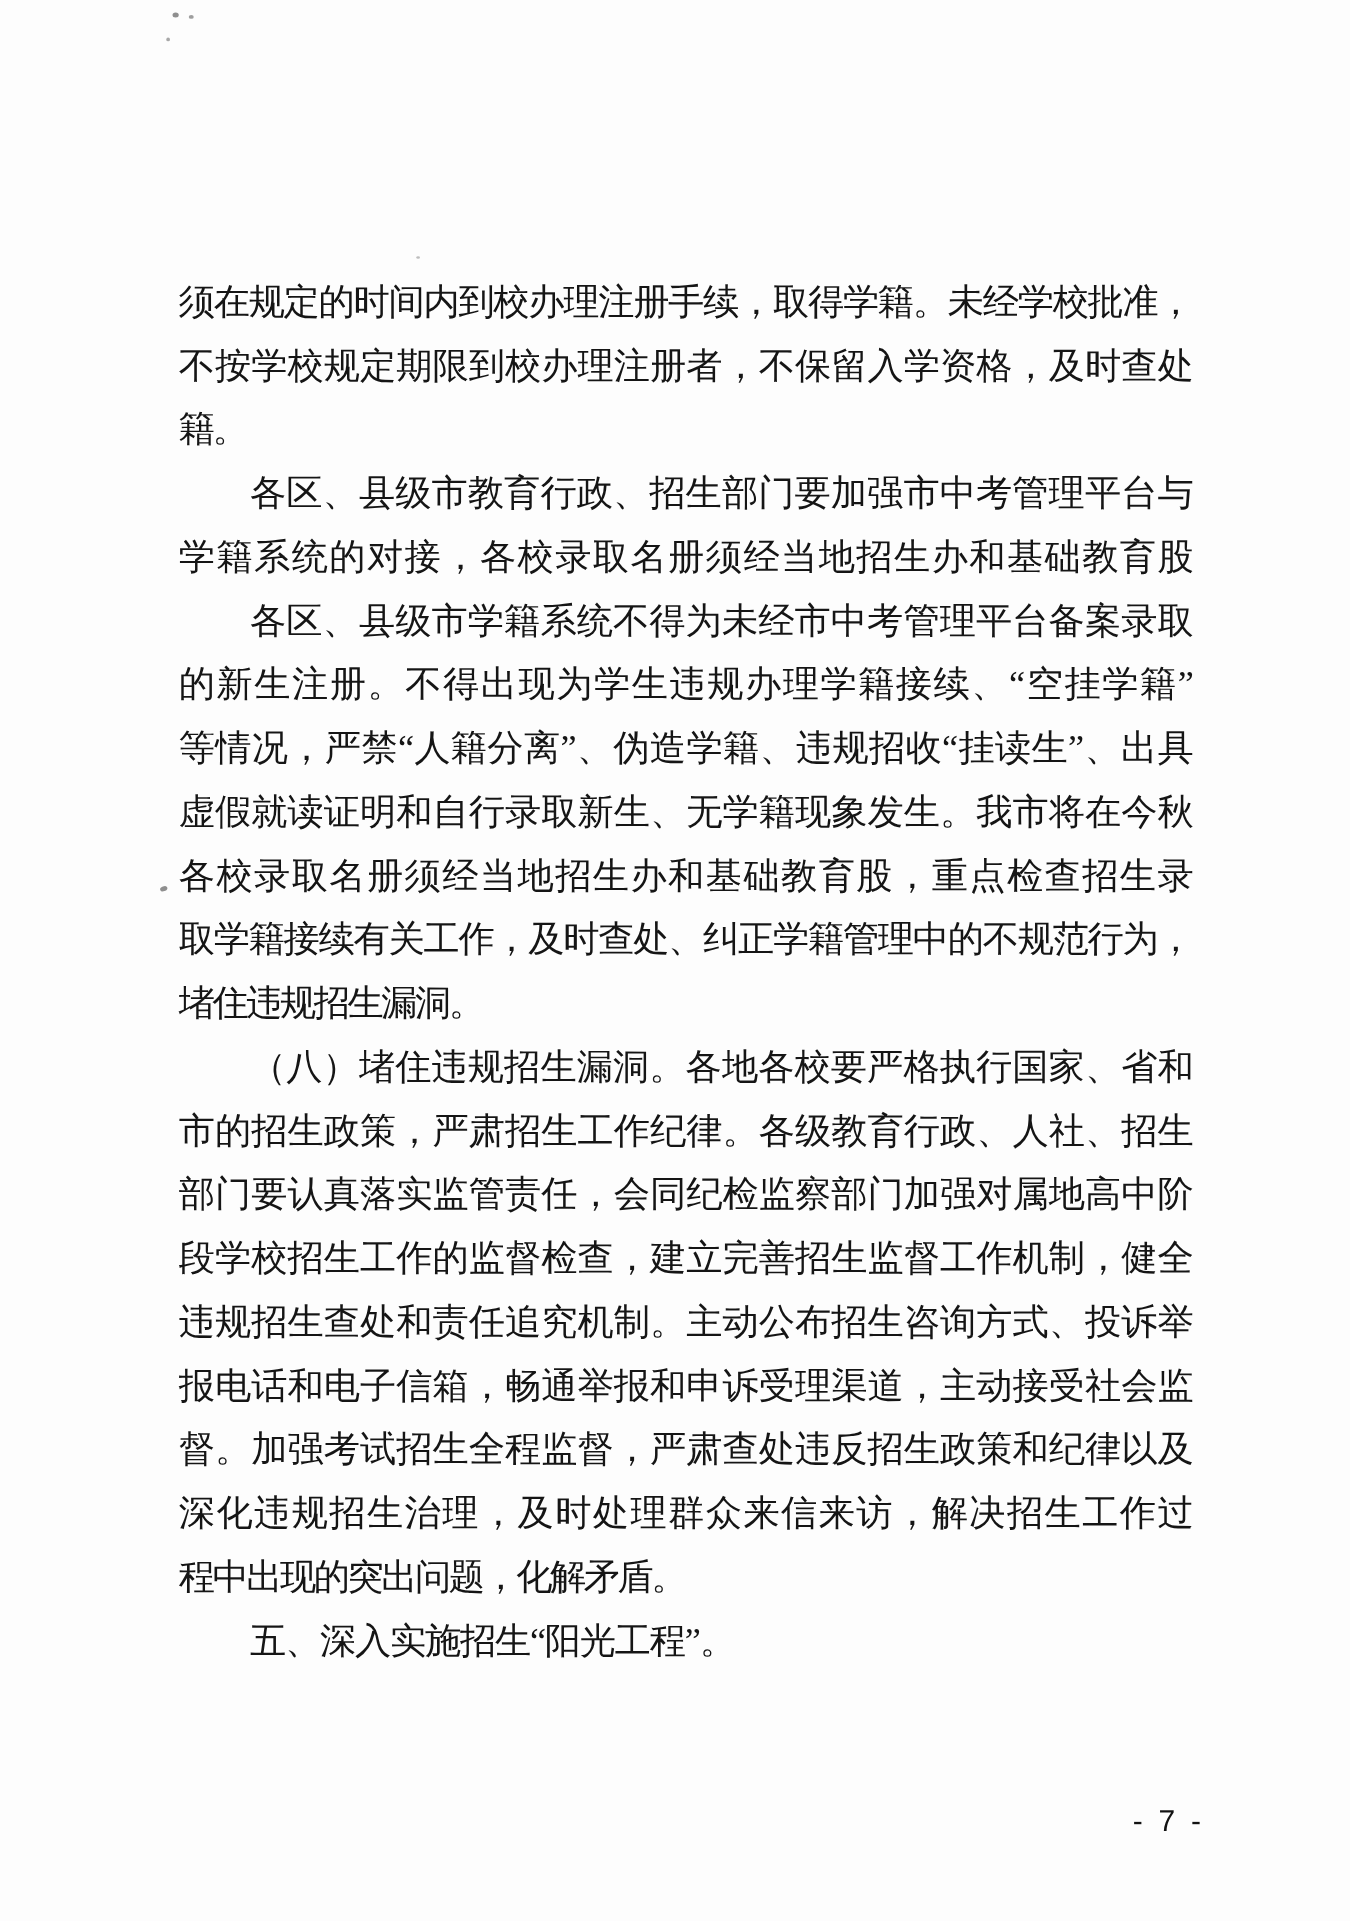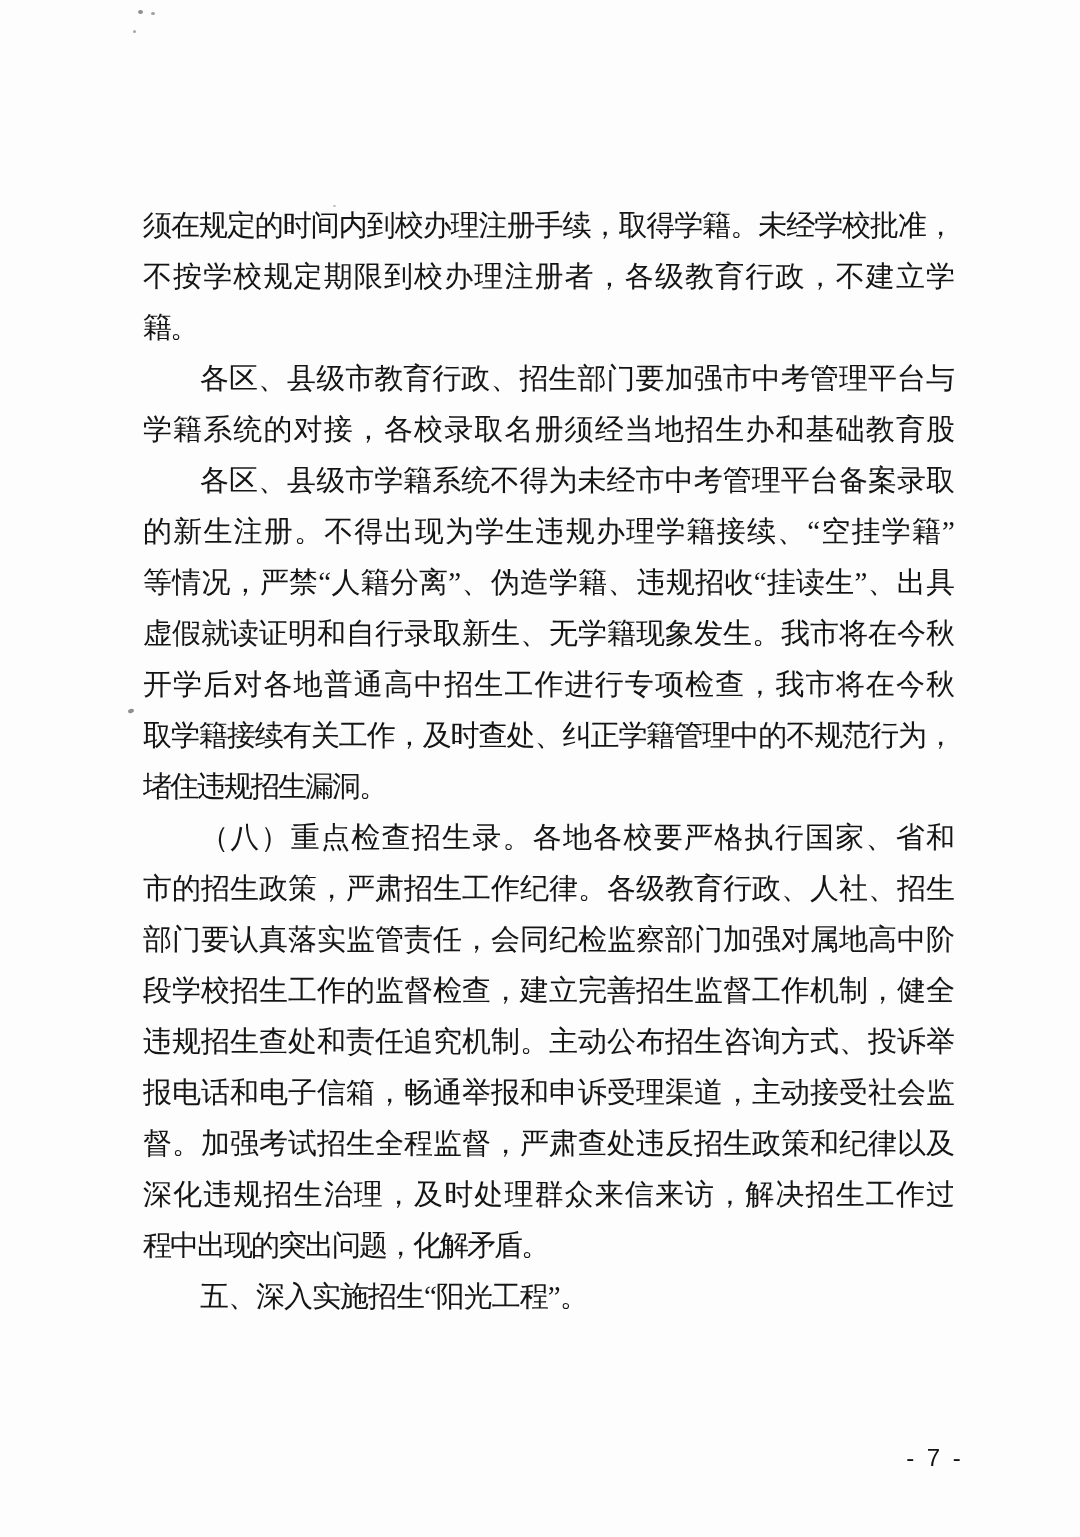--- a/index.html
+++ b/index.html
@@ -12,21 +12,21 @@
     width: 1080px;
     height: 1537px;
     background: #fdfdfd;
     overflow: hidden;
     font-family: "Liberation Serif", serif;
     color: #151515;
   }
   .text-block {
     position: absolute;
     left: 143px;
-    top: 200px;
+    top: 217px;
     width: 810px;
     font-size: 29px;
     line-height: 51px;
     letter-spacing: -2px;
   }
   .para { margin: 0; padding: 0; }
   .para.bold .line { font-weight: 400; letter-spacing: -1px; }
   .line {
     height: 51px;
     white-space: nowrap;
@@ -63,38 +63,38 @@
 <div class="scan-page">
   <span class="speck s1"></span>
   <span class="speck s2"></span>
   <span class="speck s3"></span>
   <span class="speck s4"></span>
   <span class="speck s5"></span>
 
   <div class="text-block">
       <div class="para">
         <div class="line">须在规定的时间内到校办理注册手续，取得学籍。未经学校批准，</div>
-        <div class="line">不按学校规定期限到校办理注册者，各级教育行政，不建立学</div>
+        <div class="line">不按学校规定期限到校办理注册者，不保留入学资格，及时查处</div>
         <div class="line para-end">籍。</div>
       </div>
       <div class="para">
         <div class="line indent">各区、县级市教育行政、招生部门要加强市中考管理平台与</div>
         <div class="line">学籍系统的对接，各校录取名册须经当地招生办和基础教育股</div>
       </div>
       <div class="para">
         <div class="line indent">各区、县级市学籍系统不得为未经市中考管理平台备案录取</div>
         <div class="line">的新生注册。不得出现为学生违规办理学籍接续、“空挂学籍”</div>
         <div class="line">等情况，严禁“人籍分离”、伪造学籍、违规招收“挂读生”、出具</div>
         <div class="line">虚假就读证明和自行录取新生、无学籍现象发生。我市将在今秋</div>
-        <div class="line">开学后对各地普通高中招生工作进行专项检查，我市将在今秋</div>
+        <div class="line">各校录取名册须经当地招生办和基础教育股，重点检查招生录</div>
         <div class="line">取学籍接续有关工作，及时查处、纠正学籍管理中的不规范行为，</div>
         <div class="line para-end">堵住违规招生漏洞。</div>
       </div>
       <div class="para">
-        <div class="line indent">（八）重点检查招生录。各地各校要严格执行国家、省和</div>
+        <div class="line indent">（八）堵住违规招生漏洞。各地各校要严格执行国家、省和</div>
         <div class="line">市的招生政策，严肃招生工作纪律。各级教育行政、人社、招生</div>
         <div class="line">部门要认真落实监管责任，会同纪检监察部门加强对属地高中阶</div>
         <div class="line">段学校招生工作的监督检查，建立完善招生监督工作机制，健全</div>
         <div class="line">违规招生查处和责任追究机制。主动公布招生咨询方式、投诉举</div>
         <div class="line">报电话和电子信箱，畅通举报和申诉受理渠道，主动接受社会监</div>
         <div class="line">督。加强考试招生全程监督，严肃查处违反招生政策和纪律以及</div>
         <div class="line">深化违规招生治理，及时处理群众来信来访，解决招生工作过</div>
         <div class="line para-end">程中出现的突出问题，化解矛盾。</div>
       </div>
       <div class="para bold">

